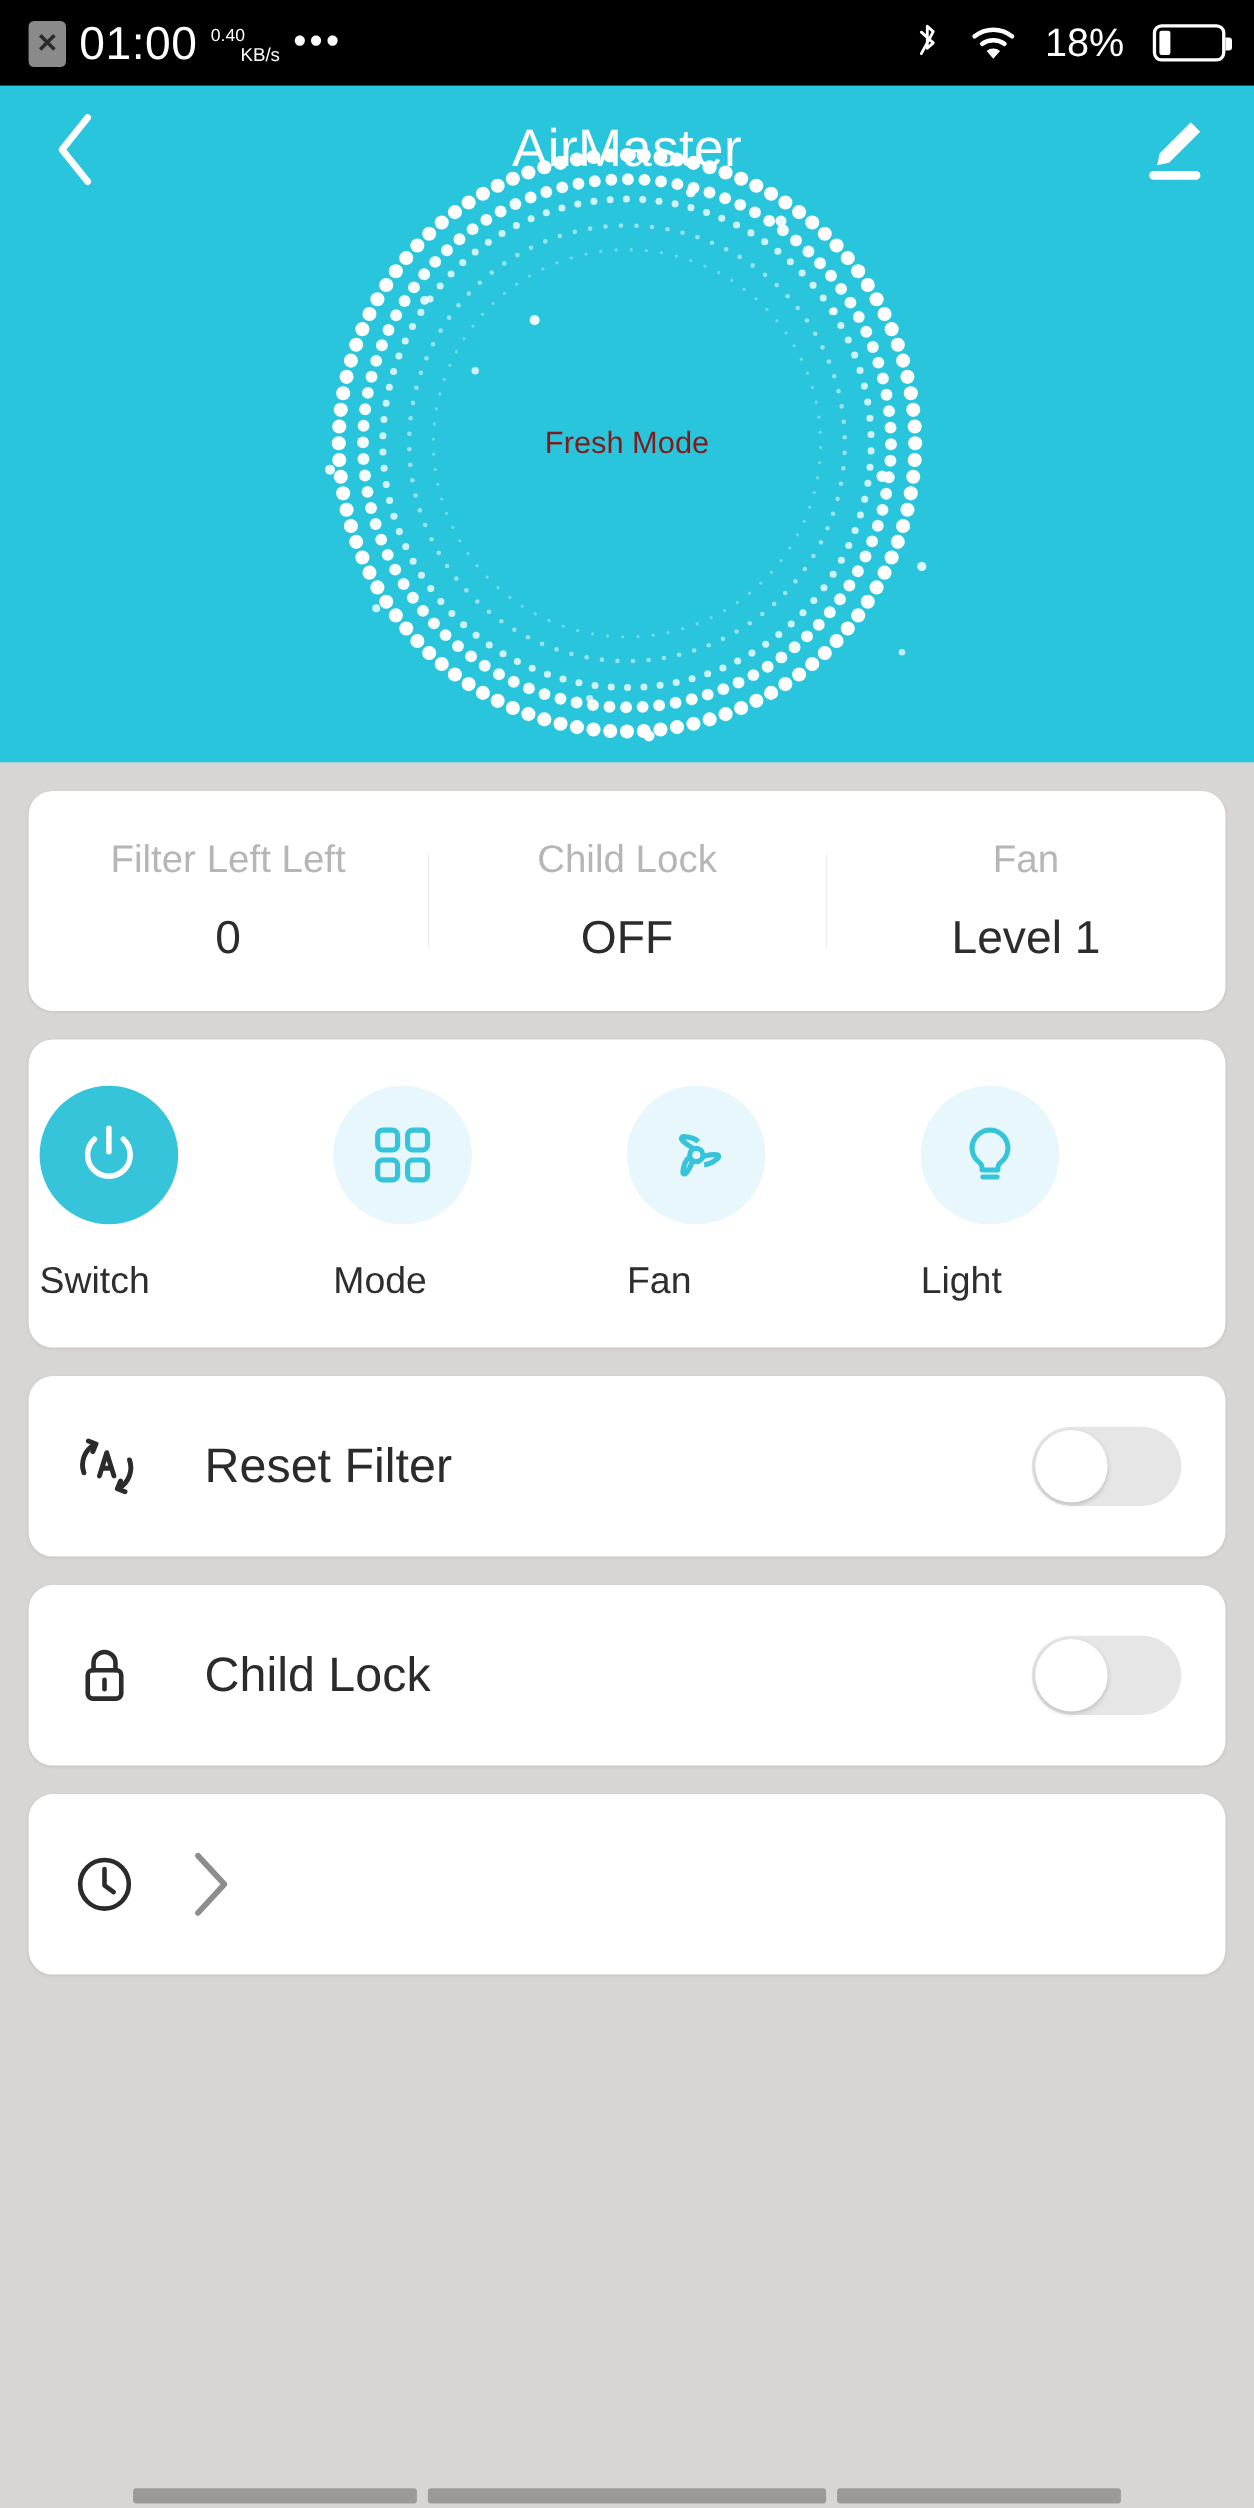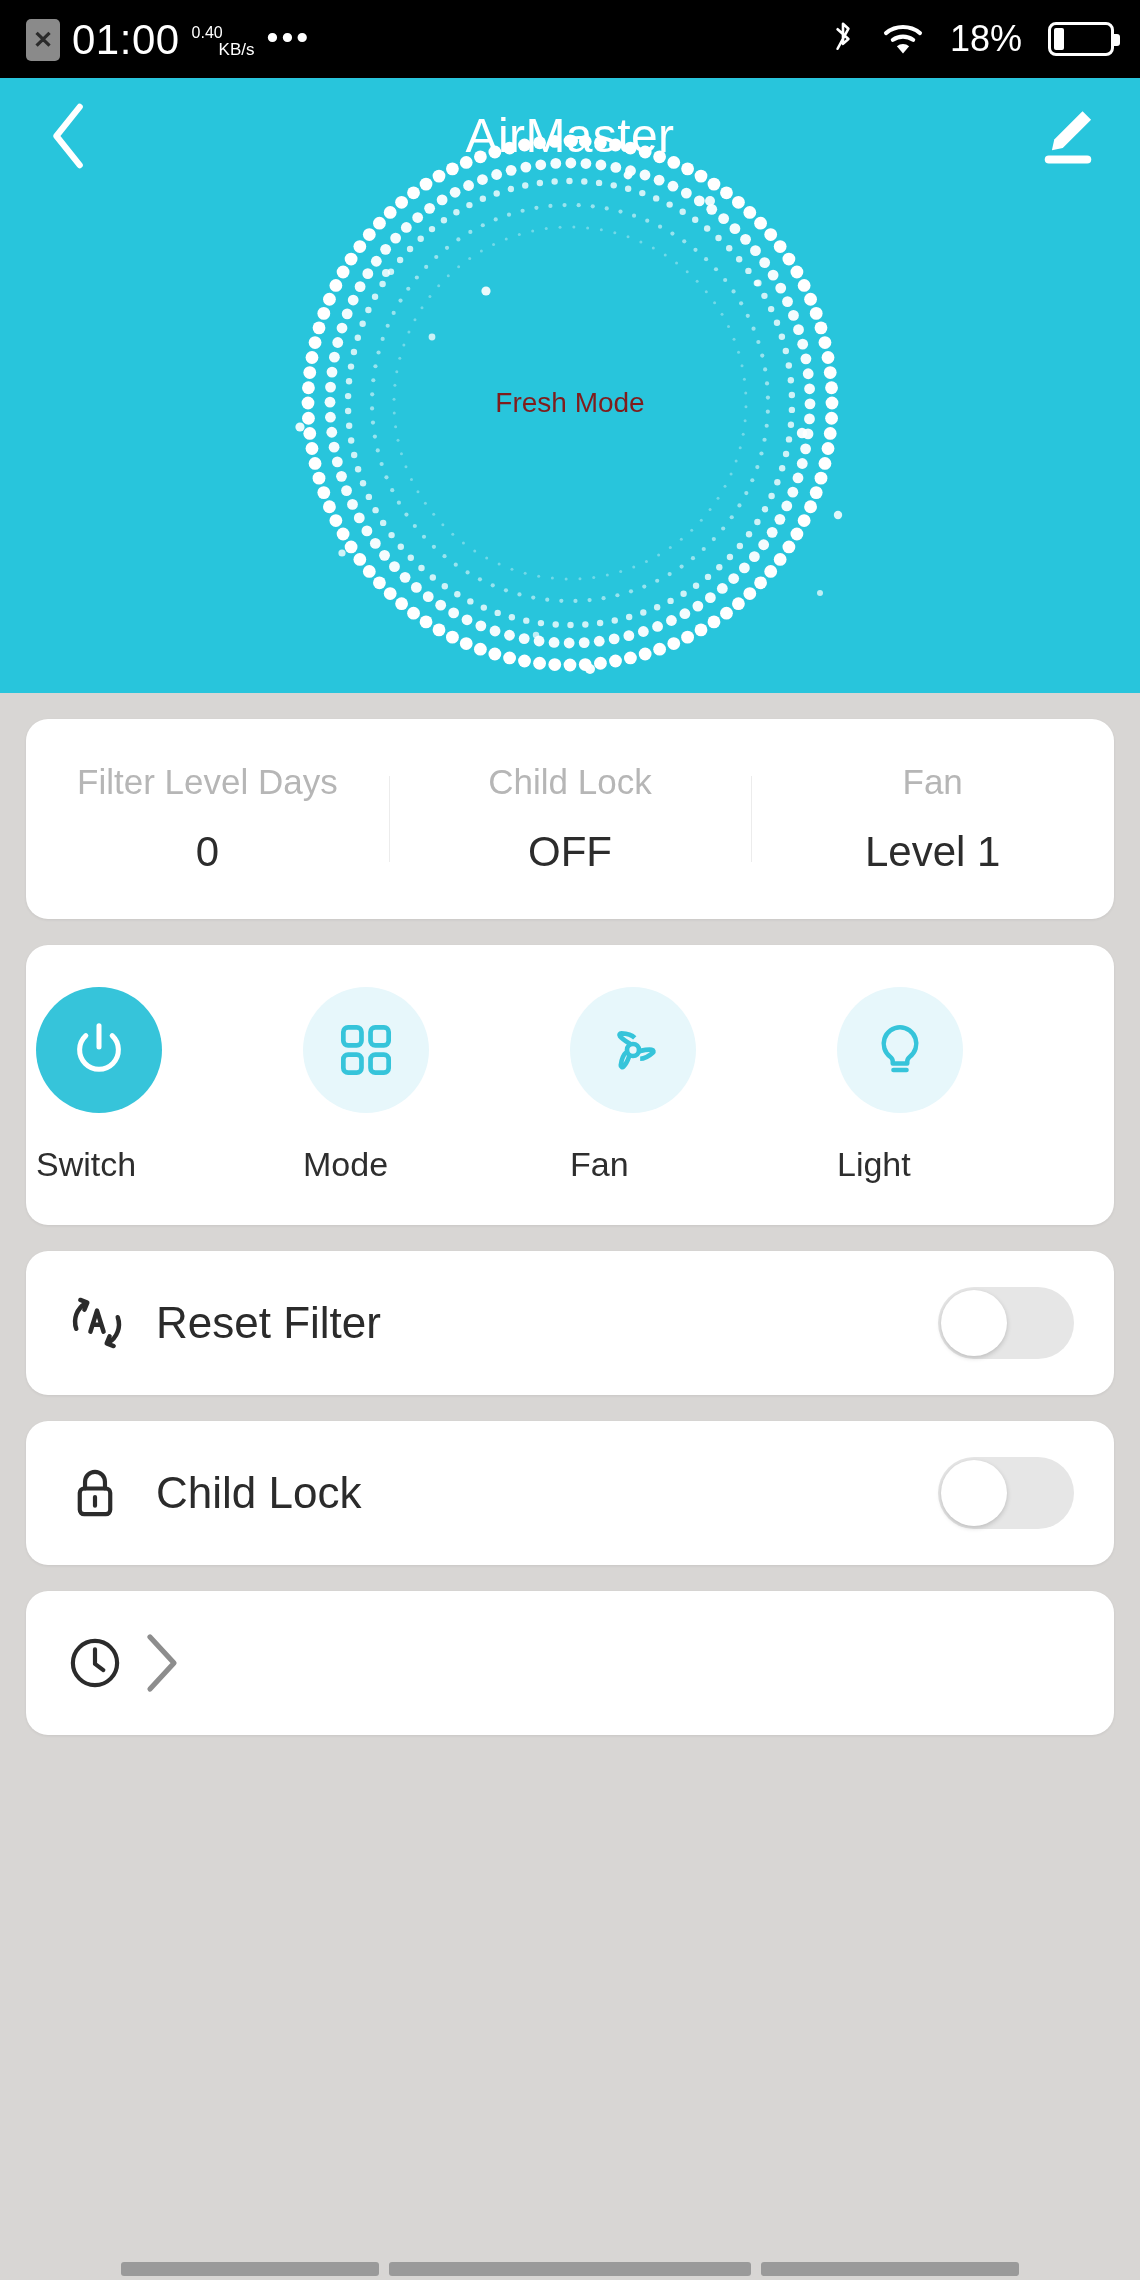--- a/index.html
+++ b/index.html
@@ -88,22 +88,23 @@
   .actions { display:flex; height:280px; align-items:center; padding:0 10px; }
   .action { flex:1; display:flex; flex-direction:column; align-items:flex-start; }
   .action-circle {
     width:126px; height:126px; border-radius:50%;
     background:#e7f7fb; display:flex; align-items:center; justify-content:center;
   }
   .action-circle.active { background:#36c4da; }
   .action-label { margin-top:32px; font-size:34px; color:#2e2e2e; }
 
   .row {
-    height:144px; display:flex; align-items:center;
+    height:164px; display:flex; align-items:center;
     padding:0 40px;
+    gap:30px;
   }
   .row-icon { width:78px; display:flex; align-items:center; justify-content:flex-start; }
   .row-label { flex:1; font-size:44px; color:#2b2b2b; margin-left:12px; }
 
   .toggle {
     width:136px; height:72px; border-radius:36px; background:#e6e6e6;
     position:relative; flex:none;
   }
   .toggle .knob {
     position:absolute; left:3px; top:3px; width:66px; height:66px;
@@ -660,21 +661,21 @@
           </g>
       </svg>
       <div class="mode-label">Fresh Mode</div>
     </div>
   </div>
 
   <div class="content">
 
     <div class="card stats">
       <div class="stat">
-        <div class="stat-label">Filter Level Days</div>
+        <div class="stat-label">Filter Left Left</div>
         <div class="stat-value">0</div>
       </div>
       <div class="stat">
         <div class="stat-label">Child Lock</div>
         <div class="stat-value">OFF</div>
       </div>
       <div class="stat">
         <div class="stat-label">Fan</div>
         <div class="stat-value">Level 1</div>
       </div>

